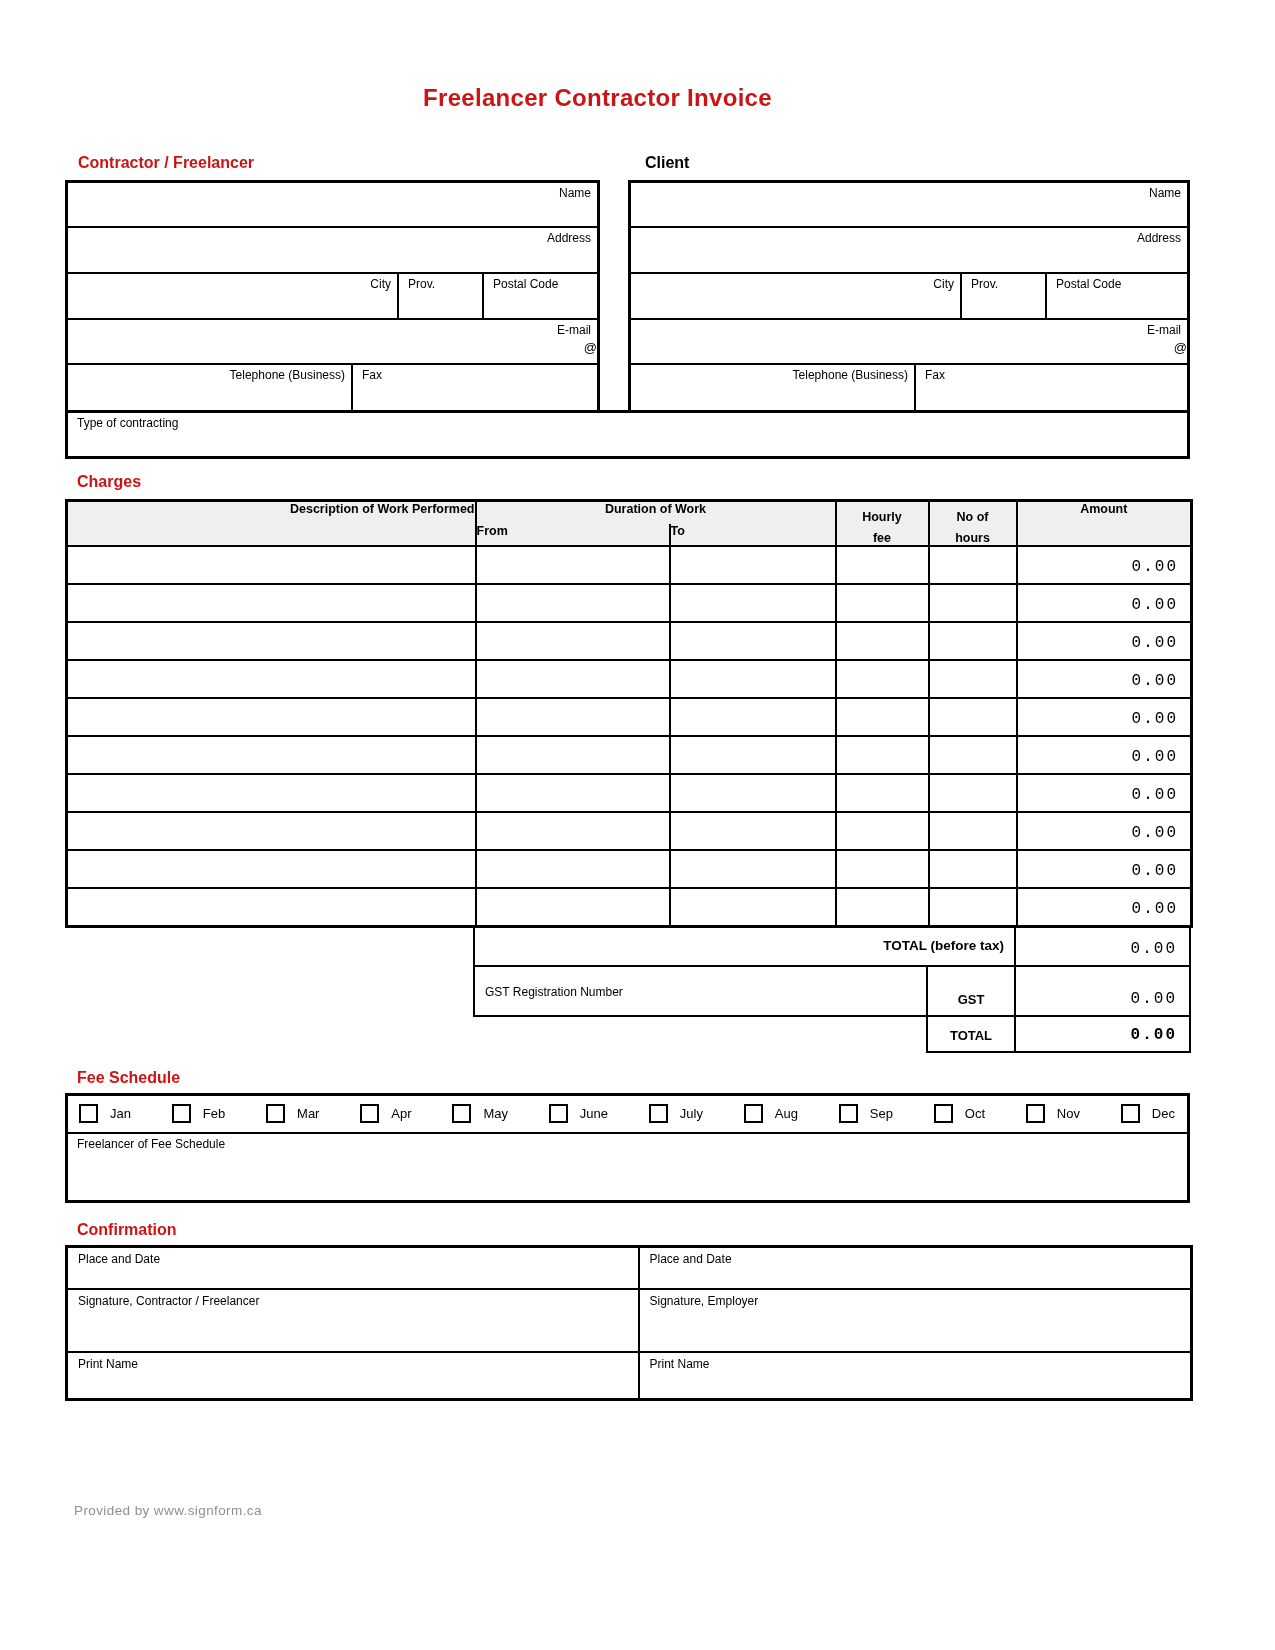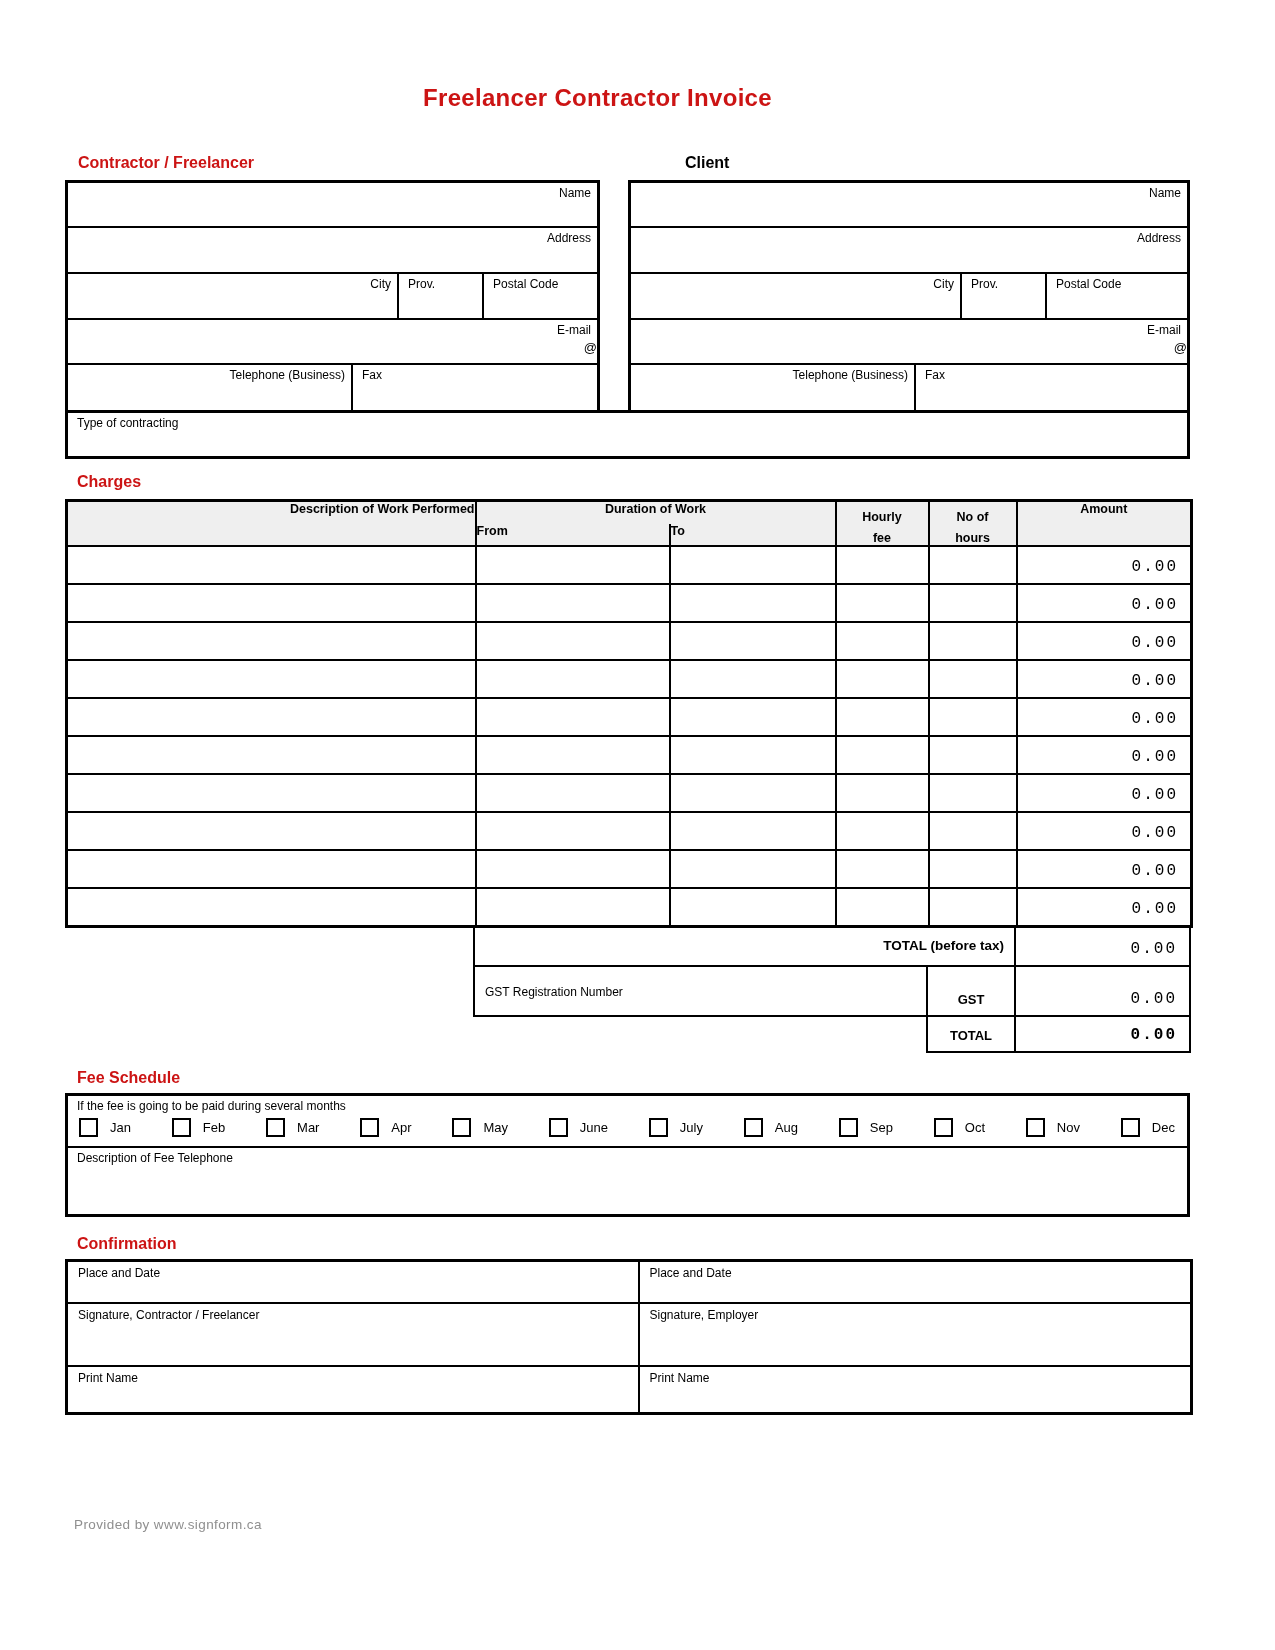--- a/index.html
+++ b/index.html
@@ -15,21 +15,21 @@
   }
   .page{padding-left:65px;width:1125px;}
 
   
   .title{
     width:1065px;margin:84px 0 0 0;text-align:center;
     font-size:24px;font-weight:bold;color:var(--accent);letter-spacing:.3px;
   }
 
   
-  .sec-h{font-size:16px;font-weight:bold;color:var(--accent);margin-left:40px;}
+  .sec-h{font-size:16px;font-weight:bold;color:var(--accent);}
   .sec-h.black{color:#000;}
 
   
   .party-heads{display:flex;margin:42px 0 8px 0;}
   .party-heads .h-left{margin-left:13px;flex:0 0 567px;}
   .ptables{display:flex;}
   .ptable{border:3px solid var(--border);}
   .ptable.left{width:529px;}
   .ptable.right{width:556px;margin-left:28px;}
   .prow{display:flex;border-top:2px solid var(--border);}
@@ -368,21 +368,20 @@
             <div>0.00</div>
           </td>
     </tr>
   </tbody>
     </table>
 
   <div class="sec-h" style="margin:16px 0 0 12px;">Fee Schedule</div>
 
   <div class="fs-box">
     <div class="fs-months">
-      <span class="fs-note">If the fee is going to be paid during several months</span>
       <div class="fs-row">
         <span class="month">
             <span class="cb"></span>
             <span class="mlabel">Jan</span>
           </span>
         <span class="month">
             <span class="cb"></span>
             <span class="mlabel">Feb</span>
           </span>
         <span class="month">
@@ -421,21 +420,21 @@
             <span class="cb"></span>
             <span class="mlabel">Nov</span>
           </span>
         <span class="month">
             <span class="cb"></span>
             <span class="mlabel">Dec</span>
           </span>
       </div>
     </div>
     <div class="fs-desc">
-      <span class="flabel">Description of Fee Telephone</span>
+      <span class="flabel">Freelancer of Fee Schedule</span>
     </div>
   </div>
 
   <div class="sec-h" style="margin:18px 0 6px 12px;">Confirmation</div>
 
   <table class="conf-table">
     <colgroup>
         <col style="width:572px">
         <col style="width:553px">
       </colgroup>

